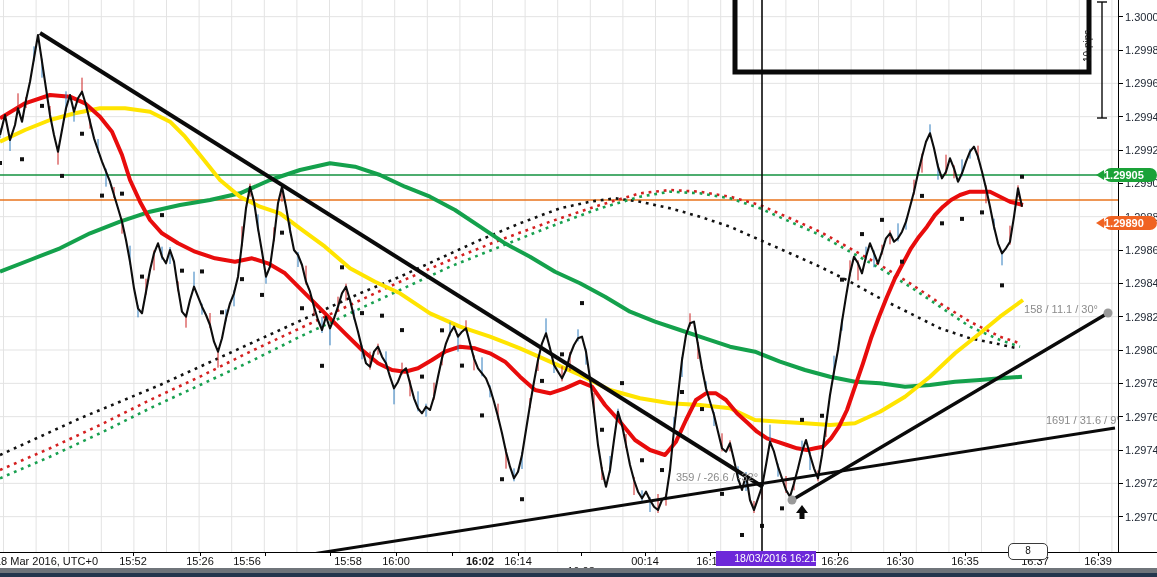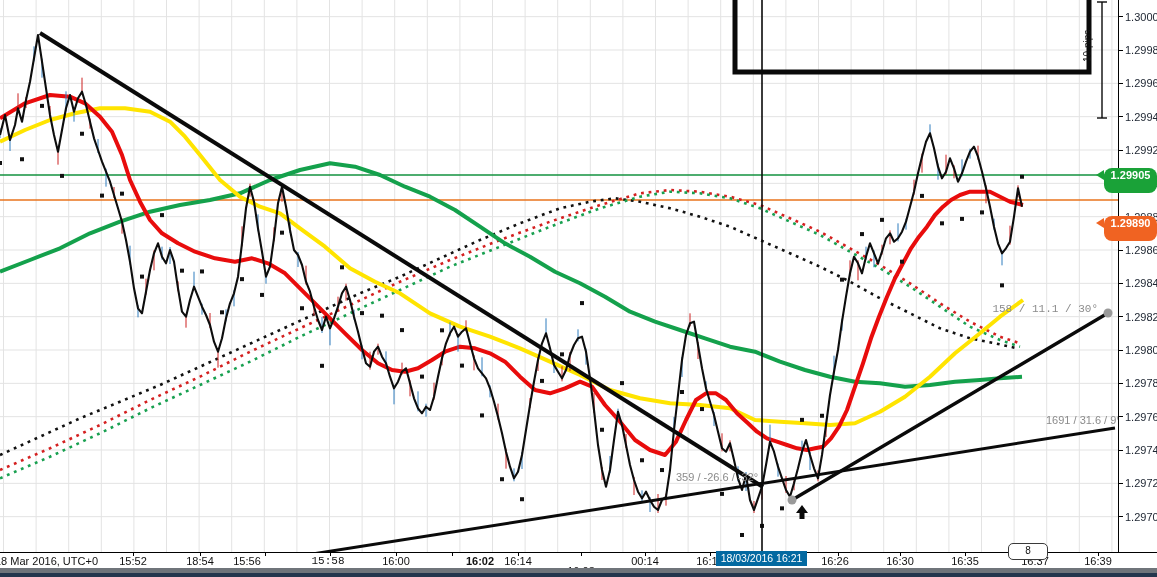--- a/index.html
+++ b/index.html
@@ -7,31 +7,31 @@
          font-family:"Liberation Sans",sans-serif;}
   #plot{position:absolute;left:0;top:0;z-index:1;}
   .measure{position:absolute;z-index:2;color:#8b8b8b;font-size:11px;white-space:nowrap;}
   .measure.end{transform:translateX(-100%);}
   #pips-label{position:absolute;z-index:2;left:1082px;top:16px;height:46px;color:#111;
               font-size:10px;writing-mode:vertical-rl;transform:rotate(180deg);}
   #price-axis{position:absolute;z-index:3;left:1118px;top:0;width:39px;height:568px;
               background:#fff;border-left:1px solid #000;}
   .ptick-label{position:absolute;left:6px;transform:translateY(-50%);font-size:11px;color:#1c2430;white-space:nowrap;}
   .ptick-mark{position:absolute;left:0;width:4px;height:1px;background:#000;}
-  .pbadge{position:absolute;z-index:4;left:1104px;width:53px;height:25px;border-radius:8px;
-          color:#fff;font-size:11px;font-weight:bold;text-align:center;line-height:15px;}
+  .pbadge{position:absolute;z-index:4;left:1104px;width:53px;height:14px;border-radius:8px;
+          color:#fff;font-size:11px;font-weight:bold;text-align:left;line-height:15px;}
   .pbadge .tip{position:absolute;left:-8px;top:2px;width:0;height:0;
                border-top:5.5px solid transparent;border-bottom:5.5px solid transparent;border-right:8px solid;}
   #time-strip{position:absolute;z-index:3;left:0;top:552px;width:1157px;height:16px;
               background:#fff;border-top:1px solid #000;}
   .ttick-label{position:absolute;top:2px;transform:translateX(-50%);font-size:11px;color:#111;white-space:nowrap;}
   .ttick-mark{position:absolute;top:0;width:1px;height:3px;background:#000;}
   #date-label{position:absolute;z-index:3;left:-5px;top:555px;font-size:11px;color:#111;white-space:nowrap;}
-  #time-badge{position:absolute;z-index:4;left:716px;top:551px;width:91px;height:15px;background:#0369a1;
-              color:#fff;font-size:10.5px;text-align:center;line-height:15px;white-space:nowrap;}
+  #time-badge{position:absolute;z-index:4;left:716px;top:551px;width:91px;height:15px;background:#6d28d9;
+              color:#fff;font-size:10.5px;text-align:right;line-height:15px;white-space:nowrap;padding-left:9px;}
   #countdown-tag{position:absolute;z-index:4;left:1008px;top:543px;width:38px;height:15px;background:#fff;
                  border:1.4px solid #3a3a3a;border-radius:5px;font-size:10px;color:#111;
                  text-align:center;line-height:14px;}
   #bar-gray{position:absolute;z-index:5;left:0;top:568px;width:1157px;height:5px;background:#6f747a;}
   #bar-navy{position:absolute;z-index:5;left:0;top:573px;width:1157px;height:4px;background:#24364d;}
 </style>
 </head>
 <body>
 
 <div id="stage">
@@ -292,21 +292,21 @@
       <polygon points="802,505 796,513 799.5,513 799.5,519 804.5,519 804.5,513 808,513" fill="#0a0a0a"></polygon>
       <g>
         <line x1="1102" y1="2" x2="1102" y2="118" stroke="#0a0a0a" stroke-width="1.4"></line>
         <line x1="1097" y1="2" x2="1107" y2="2" stroke="#0a0a0a" stroke-width="1.4"></line>
         <line x1="1097" y1="118" x2="1107" y2="118" stroke="#0a0a0a" stroke-width="1.4"></line>
       </g>
     </svg>
 
   <div id="measure-labels">
       <div class="measure" style="left: 676px; top: 471px;">359 / -26.6 / -32°</div>
-      <div class="measure end" style="left: 1098px; top: 303px; font-family: Liberation Mono, monospace;">158 / 11.1 / 30°</div>
+      <div class="measure end" style="left: 1098px; top: 303px;">158 / 11.1 / 30°</div>
       <div class="measure" style="left: 1046px; top: 414px;">1691 / 31.6 / 9°</div>
     </div>
 
   <div id="pips-label">10 pips</div>
 
   <div id="price-axis">
       <div class="ptick-mark" style="top: 16.1667px;"></div>
       <div class="ptick-label" style="top: 16.6667px;">1.30000</div>
       <div class="ptick-mark" style="top: 49.5px;"></div>
       <div class="ptick-label" style="top: 50px;">1.29980</div>
@@ -341,25 +341,25 @@
     </div>
   <div id="price-badges">
       <div class="pbadge" style="top: 167.5px; background: rgb(26, 162, 56);">1.29905<span class="tip" style="border-right-color: rgb(26, 162, 56);"></span></div>
       <div class="pbadge" style="top: 192.5px; background: rgb(240, 99, 34); margin-top: 23px;">1.29890<span class="tip" style="border-right-color: rgb(240, 99, 34);"></span></div>
     </div>
 
   <div id="time-strip">
       <div class="ttick-mark" style="left: 133px;"></div>
       <div class="ttick-label" style="left: 133px;">15:52</div>
       <div class="ttick-mark" style="left: 200px;"></div>
-      <div class="ttick-label" style="left: 200px;">18:54</div>
+      <div class="ttick-label" style="left: 200px;">15:26</div>
       <div class="ttick-mark" style="left: 265px;"></div>
       <div class="ttick-label" style="left: 247px;">15:56</div>
       <div class="ttick-mark" style="left: 330px;"></div>
-      <div class="ttick-label" style="left: 328px; font-family: Liberation Mono, monospace;">15:58</div>
+      <div class="ttick-label" style="left: 348px;">15:58</div>
       <div class="ttick-mark" style="left: 396px;"></div>
       <div class="ttick-label" style="left: 396px;">16:00</div>
       <div class="ttick-mark" style="left: 452px;"></div>
       <div class="ttick-label" style="left: 480px; font-weight: bold;">16:02</div>
       <div class="ttick-mark" style="left: 518px;"></div>
       <div class="ttick-label" style="left: 518px;">16:14</div>
       <div class="ttick-mark" style="left: 581px;"></div>
       <div class="ttick-label" style="left: 581px; margin-top: 10px;">16:08</div>
       <div class="ttick-mark" style="left: 645px;"></div>
       <div class="ttick-label" style="left: 645px;">00:14</div>

